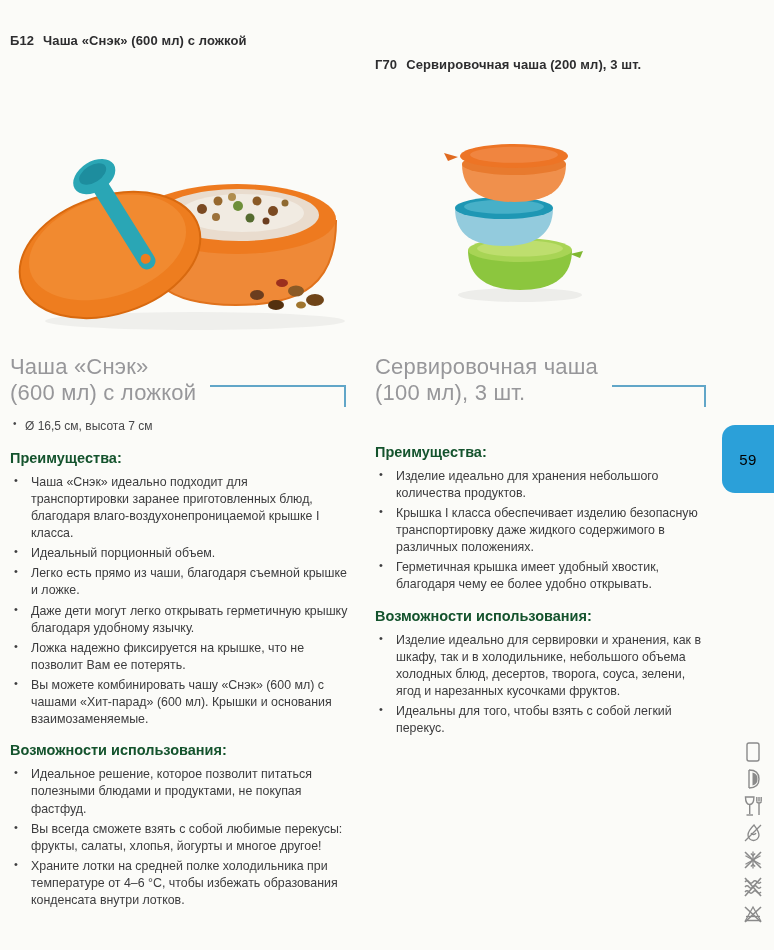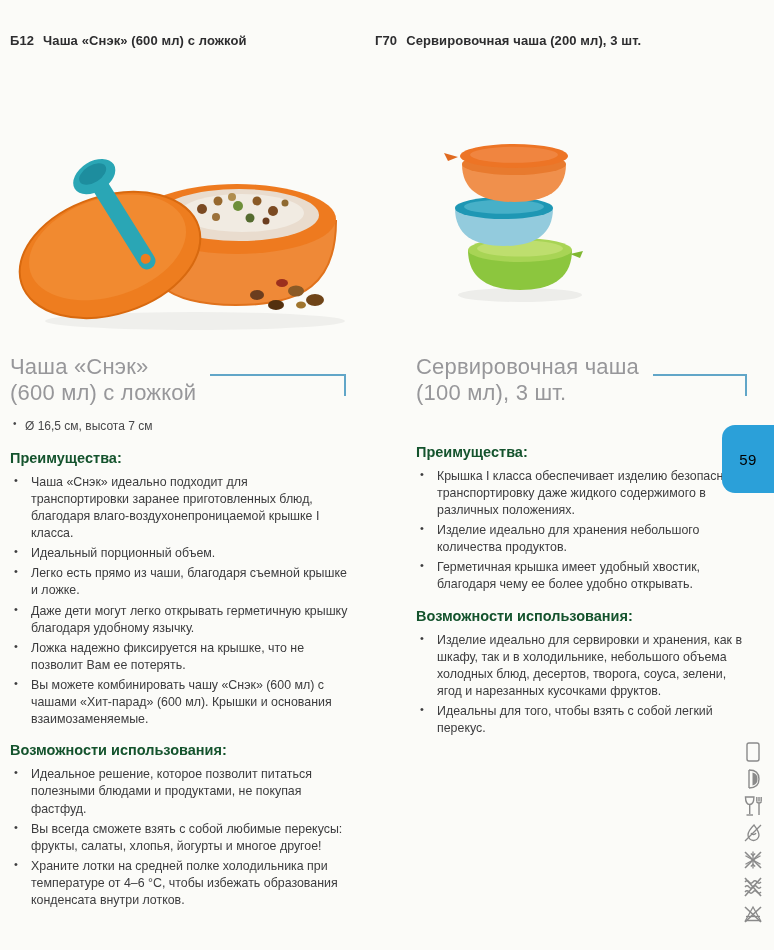--- a/index.html
+++ b/index.html
@@ -4,30 +4,30 @@
 <style>
   html,body{margin:0;padding:0;background:#e8e8e6;}
   .page{
     position:relative;width:774px;height:950px;background:#fbfbf8;
     font-family:"Liberation Sans",sans-serif;overflow:hidden;
     box-shadow:0 0 4px rgba(0,0,0,.2);
   }
   
   .hdr{position:absolute;top:33px;font-size:13px;font-weight:bold;color:#2d2d2f;letter-spacing:.1px;}
   .hdr-left{left:10px;}
-  .hdr-right{left:375px;}
+  .hdr-right{left:375px;margin-top:24px;}
   .hdr .code{margin-right:9px;}
   
   .photo-left{position:absolute;top:133px;left:10px;}
   .photo-right{position:absolute;top:138px;left:418px;}
   
   .col{position:absolute;top:354px;}
   .col-left{left:10px;width:338px;}
-  .col-right{left:375px;width:333px;margin-left:41px;}
-  .title-row{display:flex;align-items:center;}
+  .col-right{left:375px;width:333px;}
+  .title-row{display:flex;align-items:flex-end;}
   .title-text{font-size:22px;line-height:1.2;color:#97979a;font-weight:300;letter-spacing:.2px;white-space:nowrap;}
   .title-text span{display:block;}
   .bracket{flex:1;height:20px;border-top:2px solid #61a6c8;border-right:2px solid #61a6c8;margin:10px 2px 0 14px;min-width:40px;}
   .size-note{margin-top:12px;font-size:12px;color:#48484a;padding-left:15px;position:relative;height:17px;}
   .size-note::before{content:"•";position:absolute;left:3px;top:-1px;font-size:10px;color:#48484a;}
   .section-heading{font-size:14.5px;color:#14532d;font-weight:bold;margin:14px 0 8px 0;}
   .col-right .section-heading.first{margin-top:37px;}
   ul.bullets{list-style:none;margin:0;padding:0;font-size:12.4px;color:#3c3c3e;line-height:1.38;}
   ul.bullets li{position:relative;padding-left:21px;margin-bottom:3px;}
   ul.bullets li::before{content:"•";position:absolute;left:4px;top:-1px;font-size:11px;color:#3c3c3e;}
@@ -163,22 +163,22 @@
     <div class="title-row">
       <div class="title-text">
         <span>Сервировочная чаша</span>
         <span>(100 мл), 3 шт.</span>
       </div>
       <div class="bracket"></div>
     </div>
 
     <div class="section-heading first">Преимущества:</div>
     <ul class="bullets">
+      <li>Изделие идеально для хранения небольшого количества продуктов.</li>
       <li>Крышка I класса обеспечивает изделию безопасную транспортировку даже жидкого содержимого в различных положениях.</li>
-      <li>Изделие идеально для хранения небольшого количества продуктов.</li>
       <li>Герметичная крышка имеет удобный хвостик, благодаря чему ее более удобно открывать.</li>
     </ul>
 
     <div class="section-heading">Возможности использования:</div>
     <ul class="bullets">
       <li>Изделие идеально для сервировки и хранения, как в шкафу, так и в холодильнике, небольшого объема холодных блюд, десертов, творога, соуса, зелени, ягод и нарезанных кусочками фруктов.</li>
       <li>Идеальны для того, чтобы взять с собой легкий перекус.</li>
     </ul>
   </div>
 

